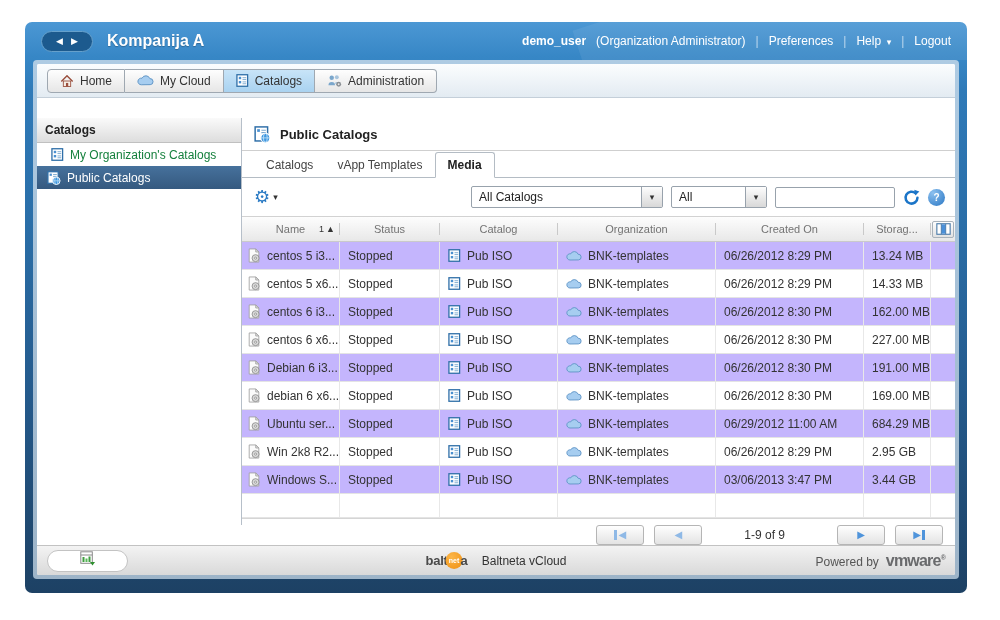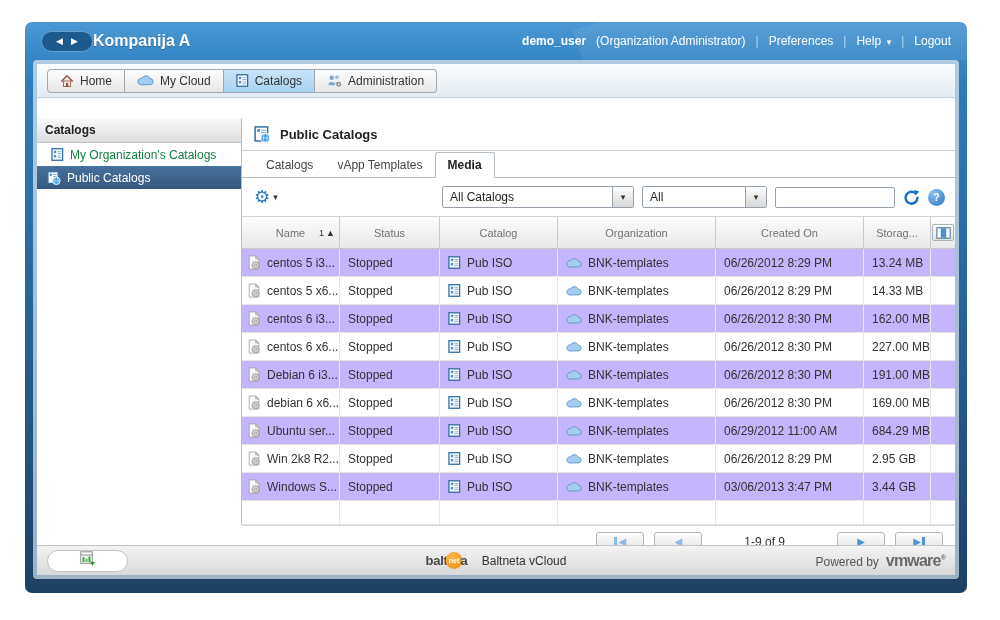--- a/index.html
+++ b/index.html
@@ -9,21 +9,21 @@
     position:absolute; left:25px; top:22px; width:942px; height:571px;
     border-radius:7px;
     background:linear-gradient(180deg,#4c98d4 0%,#3787c6 6%,#2f7ab8 12%,#2a6ea8 35%,#245a8c 65%,#1d4164 100%);
     padding:38px 8px 14px 8px;
   }
   
   .titlebar { position:absolute; top:0; left:0; right:0; height:38px; display:flex; align-items:center; padding:0 16px; overflow:hidden; border-radius:7px 7px 0 0;}
   .titlebar::after { content:""; position:absolute; right:-40px; top:-60px; width:420px; height:160px; background:rgba(255,255,255,0.07); transform:rotate(-18deg); pointer-events:none;}
   .navoval { width:52px; height:21px; background:#1c5a8e; border:1px solid #66a0cb; border-radius:12px; display:flex; align-items:center; justify-content:center; gap:8px; color:#fff; font-size:9px; cursor:pointer; position:relative; z-index:2;}
   .navoval span { line-height:1; }
-  .apptitle { color:#fff; font-size:16px; font-weight:bold; text-shadow:0 1px 1px rgba(0,0,0,0.25); position:relative; z-index:2;}
+  .apptitle { color:#fff; font-size:16px; font-weight:bold; margin-left:14px; text-shadow:0 1px 1px rgba(0,0,0,0.25); position:relative; z-index:2;}
   .userarea { margin-left:auto; display:flex; align-items:center; gap:10px; color:#fff; font-size:12px; position:relative; z-index:2;}
   .userarea .uname { font-weight:bold; }
   .userarea .sep { color:#bcd8ee; }
   .userarea .lnk { cursor:pointer; }
   .userarea .caret { font-size:9px; margin-left:3px; }
 
   
   .innerframe { width:100%; height:100%; background:linear-gradient(180deg,#aecbe3,#9db4c8); border-radius:4px; padding:4px; }
   .panel { width:100%; height:100%; background:#fff; border-radius:2px; display:flex; flex-direction:column; overflow:hidden;gap:20px; }
 
@@ -53,27 +53,27 @@
 
   
   .toolbar { display:flex; align-items:center; height:38px; padding:0 10px 0 12px; flex:none;}
   .gearwrap { display:flex; align-items:center; gap:3px; cursor:pointer; }
   .gear { font-size:18px; color:#2b7bc4; line-height:1; }
   .tb-caret { font-size:9px; color:#333; }
   .tb-right { margin-left:auto; display:flex; align-items:center; gap:8px; }
   .selbox { display:flex; height:22px; border:1px solid #98a2ac; background:#fff; border-radius:2px; cursor:pointer;}
   .selbox .val { font-size:12px; color:#222; padding:3px 7px; flex:1; white-space:nowrap; overflow:hidden;}
   .selbox .dbtn { width:21px; border-left:1px solid #98a2ac; background:linear-gradient(180deg,#fdfdfd,#d8d8d8); font-size:9px; color:#333; text-align:center; line-height:20px;}
-  .sb1 { width:192px; } .sb2 { width:125px; }
+  .sb1 { width:192px; } .sb2 { width:96px; }
   .searchbox { width:120px; height:21px; border:1px solid #98a2ac; border-radius:2px; font-size:12px; padding:0 5px; outline:none;}
   .iconbtn { cursor:pointer; display:flex; align-items:center; }
   .helpcirc { width:17px; height:17px; border-radius:50%; background:radial-gradient(circle at 5px 4px,#8cc0ef,#2a77c4); color:#fff; font-size:10px; font-weight:bold; text-align:center; line-height:17px; cursor:pointer;}
 
   
-  .thead { display:flex; height:33px; flex:none; background:linear-gradient(180deg,#fdfdfd,#e8e8e8); border-top:1px solid #d2d2d2; border-bottom:1px solid #cacaca; }
+  .thead { display:flex; height:26px; flex:none; background:linear-gradient(180deg,#fdfdfd,#e8e8e8); border-top:1px solid #d2d2d2; border-bottom:1px solid #cacaca;align-items:center; }
   .th { font-size:11px; color:#737373; display:flex; align-items:center; justify-content:center; border-right:1px solid #c9c9c9; position:relative; }
   .th .sort { font-size:9px; color:#333; position:absolute; right:4px; display:flex; gap:2px; align-items:center;}
   .th.c-chooser { justify-content:center; border-right:none; }
   .chooserbtn { width:22px; height:17px; border:1px solid #a9b2ba; border-radius:2px; background:linear-gradient(180deg,#fefefe,#e2e2e2); display:flex; align-items:center; justify-content:center; cursor:pointer;}
   .c-name{width:98px;} .c-status{width:100px;} .c-catalog{width:118px;} .c-org{width:158px;} .c-created{width:148px;} .c-storage{width:67px;} .c-chooser{flex:1;}
   .tbody { flex:none; }
   .trow { display:flex; height:28px; border-bottom:1px solid #e4e4e4; background:#fff; cursor:pointer;}
   .trow.alt { background:#c4b5fd; }
   .td { font-size:12px; color:#333; display:flex; align-items:center; gap:6px; padding-left:8px; border-right:1px solid #e8e8e8; white-space:nowrap; overflow:hidden;}
   .td.c-name { padding-left:5px; }

